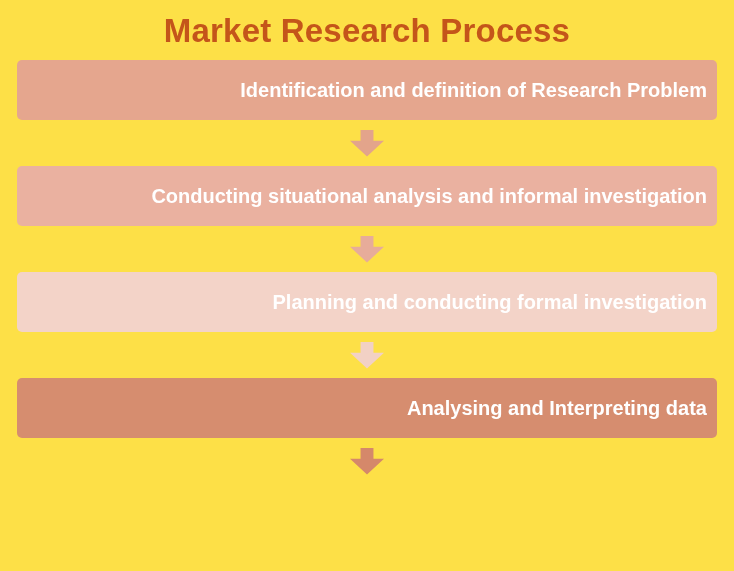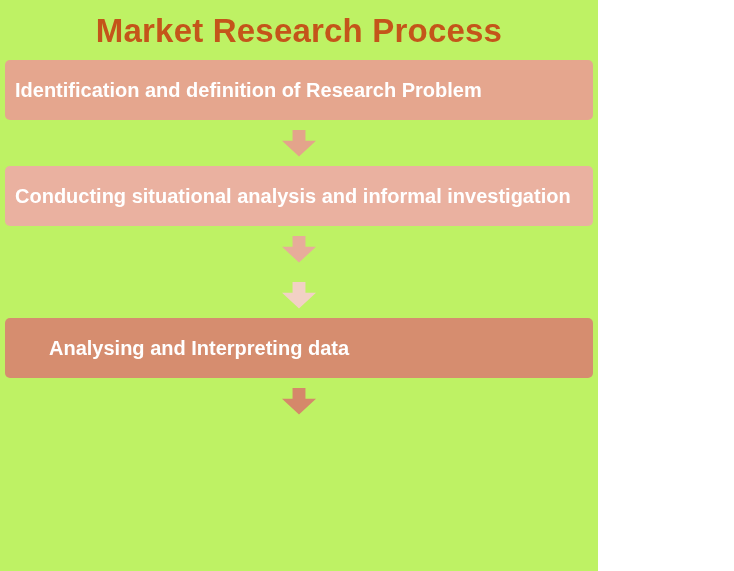--- a/index.html
+++ b/index.html
@@ -2,44 +2,44 @@
 <html><head>
 <meta charset="utf-8">
 <style>
   html, body {
     margin: 0;
     padding: 0;
     background: #ffffff;
   }
   .page {
     position: relative;
-    width: 598px;
+    width: 734px;
     height: 571px;
-    background: #bef264;
+    background: #fde047;
     font-family: "Liberation Sans", sans-serif;
     box-sizing: border-box;
     padding-top: 6px;
     overflow: hidden;
   }
   .title {
     margin: 0;
     height: 54px;
     line-height: 50px;
     text-align: center;
     font-size: 33px;
     font-weight: bold;
     letter-spacing: 0.2px;
   }
   .step {
-    margin: 0 5px;
+    margin: 0 17px;
     height: 60px;
     border-radius: 5px;
     display: flex;
     align-items: center;
-    justify-content: flex-start;
+    justify-content: flex-end;
     text-align: center;
     font-size: 20px;
     font-weight: bold;
     padding: 0 10px;
     box-sizing: border-box;
   }
   .arrow-row {
     height: 46px;
     display: flex;
     align-items: center;
@@ -67,20 +67,23 @@
   </div>
 
   <div class="step" style="background-color: rgb(234, 177, 160);">
     <span style="color: rgb(255, 255, 255);">Conducting situational analysis and informal investigation</span>
   </div>
 
   <div class="arrow-row">
     <div class="arrow" style="background-color: rgb(231, 172, 154);"></div>
   </div>
 
+  <div class="step" style="background-color: rgb(243, 211, 200);">
+    <span style="color: rgb(255, 255, 255);">Planning and conducting formal investigation</span>
+  </div>
 
   <div class="arrow-row">
     <div class="arrow" style="background-color: rgb(242, 209, 197);"></div>
   </div>
 
   <div class="step" style="background-color: rgb(214, 141, 111); padding-left: 44px;">
     <span style="color: rgb(255, 255, 255);">Analysing and Interpreting data</span>
   </div>
 
   <div class="arrow-row">

